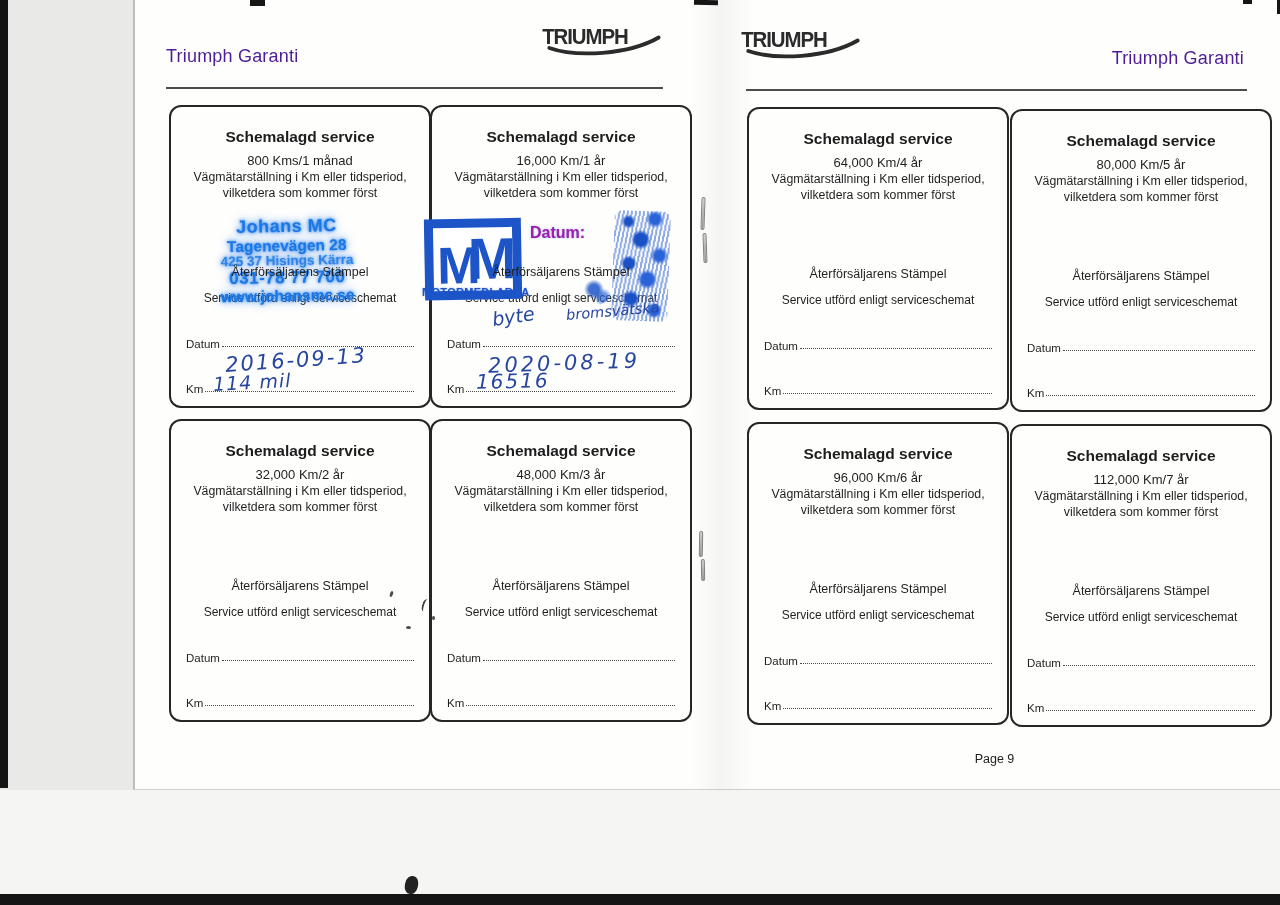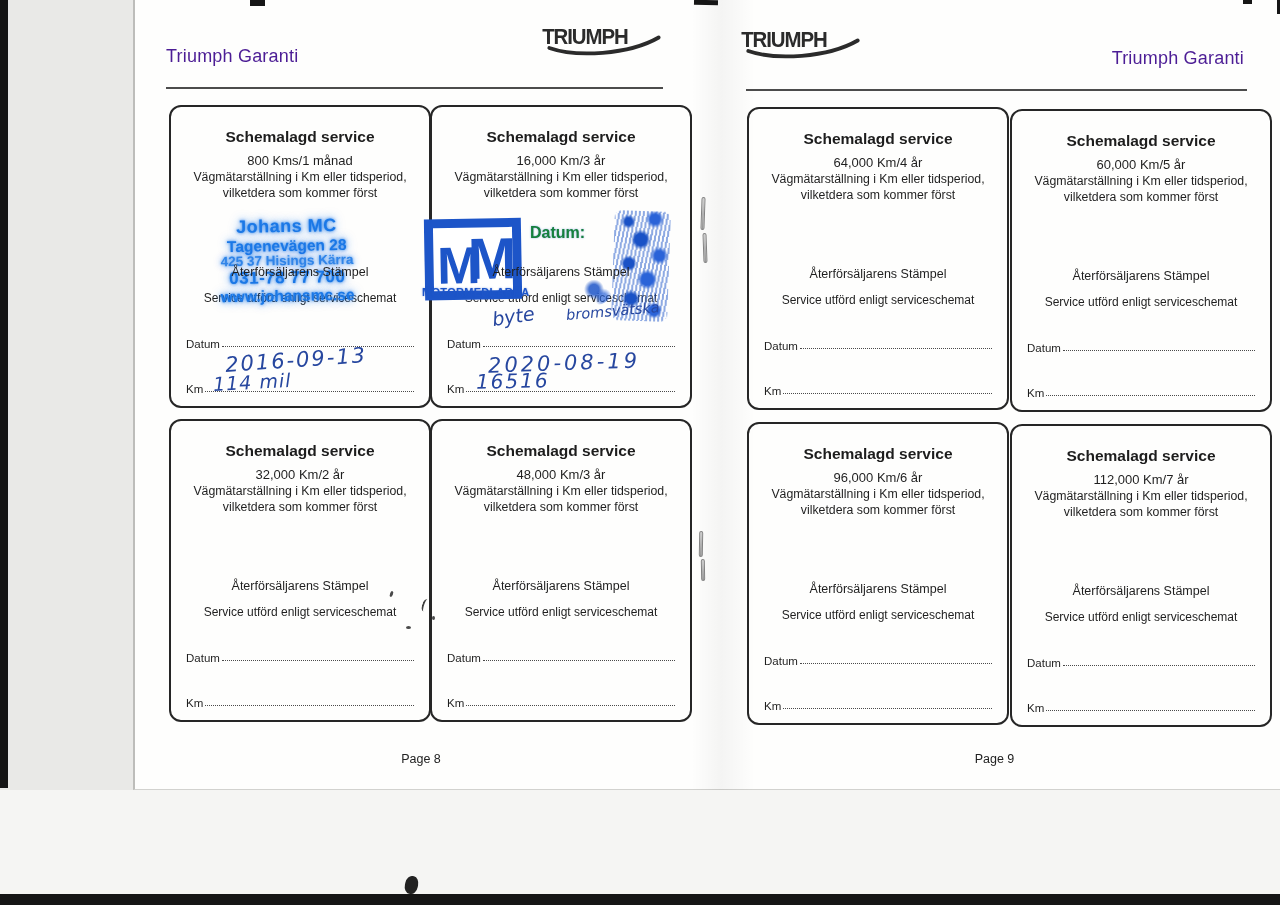--- a/index.html
+++ b/index.html
@@ -48,21 +48,21 @@
   .johans>div{text-shadow:0 0 3px rgba(35,125,235,.95),0 0 7px rgba(35,125,235,.6),0 0 12px rgba(35,125,235,.35);}
   .jl1{font-size:18px;letter-spacing:.5px;}
   .jl2{font-size:15.5px;}
   .jl3{font-size:13.5px;opacity:.9;}
   .jl4{font-size:17px;letter-spacing:.5px;}
   .jl5{font-size:15.5px;}
 
   
   .mm-logo{position:absolute;left:-8px;top:110px;transform:rotate(-1deg);z-index:1;}
   .mm-name{position:absolute;left:-10px;top:179px;width:130px;font-size:11px;font-weight:bold;color:#1d55c8;letter-spacing:.3px;z-index:1;text-shadow:0 0 2px rgba(29,85,200,.55);}
-  .mm-datum{position:absolute;left:98px;top:117px;font-size:16px;font-weight:bold;color:#15803d;z-index:1;text-shadow:0 0 2px rgba(29,85,200,.5);}
+  .mm-datum{position:absolute;left:98px;top:117px;font-size:16px;font-weight:bold;color:#a21caf;z-index:1;text-shadow:0 0 2px rgba(29,85,200,.5);}
   .smudge{position:absolute;left:181px;top:104px;width:56px;height:110px;border-radius:8px;transform:rotate(2deg);filter:blur(.3px);z-index:1;background:
     radial-gradient(circle at 25% 10%,#1a52c6 0 4px,rgba(26,82,198,0) 7px),
     radial-gradient(circle at 72% 7%,#2a63d8 0 5px,rgba(42,99,216,0) 9px),
     radial-gradient(circle at 48% 26%,#1a52c6 0 6px,rgba(26,82,198,0) 10px),
     radial-gradient(circle at 82% 40%,#2a63d8 0 5px,rgba(42,99,216,0) 9px),
     radial-gradient(circle at 28% 48%,#1a52c6 0 5px,rgba(26,82,198,0) 8px),
     radial-gradient(circle at 62% 62%,#2a63d8 0 6px,rgba(42,99,216,0) 10px),
     radial-gradient(circle at 34% 80%,#1a52c6 0 5px,rgba(26,82,198,0) 9px),
     radial-gradient(circle at 76% 90%,#2a63d8 0 5px,rgba(42,99,216,0) 8px),
     repeating-linear-gradient(100deg,rgba(29,85,200,.5) 0 2px,rgba(255,255,255,.25) 2px 4px);}
@@ -133,21 +133,21 @@
           <span>Km</span>
           <span class="dots"></span>
         </div>
     </div>
     <span class="hw d1">2016-09-13</span>
     <span class="hw k1">114 mil</span>
   </section>
 
   <section class="svc-box" style="left:295px;top:105px;">
     <h3 class="box-title">Schemalagd service</h3>
-    <div class="box-interval">16,000 Km/3 år</div>
+    <div class="box-interval">16,000 Km/1 år</div>
     <div class="box-odo">
       <div>Vägmätarställning i Km eller tidsperiod,</div>
       <div>vilketdera som kommer först</div>
     </div>
     <svg class="mm-logo" width="102" height="84" viewBox="0 0 102 84">
       <rect x="5" y="6" width="88" height="72" fill="#ffffff" stroke="#1d55c8" stroke-width="9"></rect>
       <text x="13" y="66" font-size="52" font-weight="bold" fill="#1d55c8">M</text>
       <text x="44" y="62" font-size="58" font-weight="bold" fill="#1d55c8">M</text>
     </svg>
     <div class="mm-name">MOTORMEDLARNA</div>
@@ -230,21 +230,21 @@
         </div>
       <div class="field-row">
           <span>Km</span>
           <span class="dots"></span>
         </div>
     </div>
   </section>
 
   <section class="svc-box" style="left:875px;top:109px;">
     <h3 class="box-title">Schemalagd service</h3>
-    <div class="box-interval">60,000 Km/5 år</div>
+    <div class="box-interval">80,000 Km/5 år</div>
     <div class="box-odo">
       <div>Vägmätarställning i Km eller tidsperiod,</div>
       <div>vilketdera som kommer först</div>
     </div>
     <div class="stamp-label">Återförsäljarens Stämpel</div>
     <div class="box-footer">
       <div class="done-line">Service utförd enligt serviceschemat</div>
       <div class="field-row">
           <span>Datum</span>
           <span class="dots"></span>
@@ -291,21 +291,20 @@
           <span>Datum</span>
           <span class="dots"></span>
         </div>
       <div class="field-row">
           <span>Km</span>
           <span class="dots"></span>
         </div>
     </div>
   </section>
 
-  <div class="pagenum left">Page 8</div>
   <div class="pagenum right">Page 9</div>
 
   <div class="mark" style="left:255px;top:591px;width:3px;height:6px;transform:rotate(20deg);"></div>
   <div class="squiggle" style="left:287px;top:599px;"></div>
   <div class="mark" style="left:297px;top:616px;width:3px;height:4px;"></div>
   <div class="mark" style="left:271px;top:626px;width:5px;height:3px;"></div>
 </div>
 
 <div class="staple" style="left:701px;top:197px;height:33px;transform:rotate(2deg);"></div>
 <div class="staple" style="left:703px;top:233px;height:30px;transform:rotate(-2deg);"></div>

